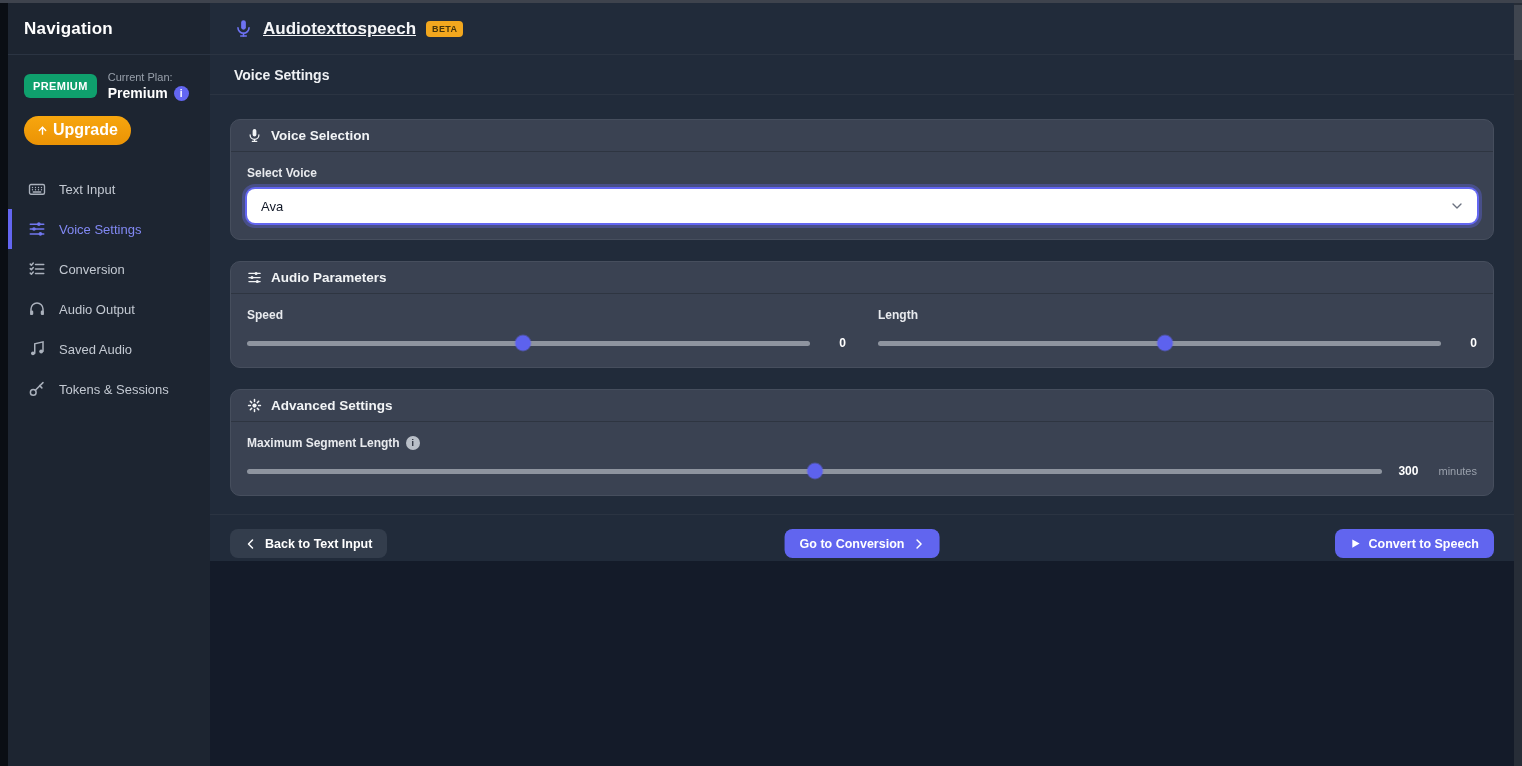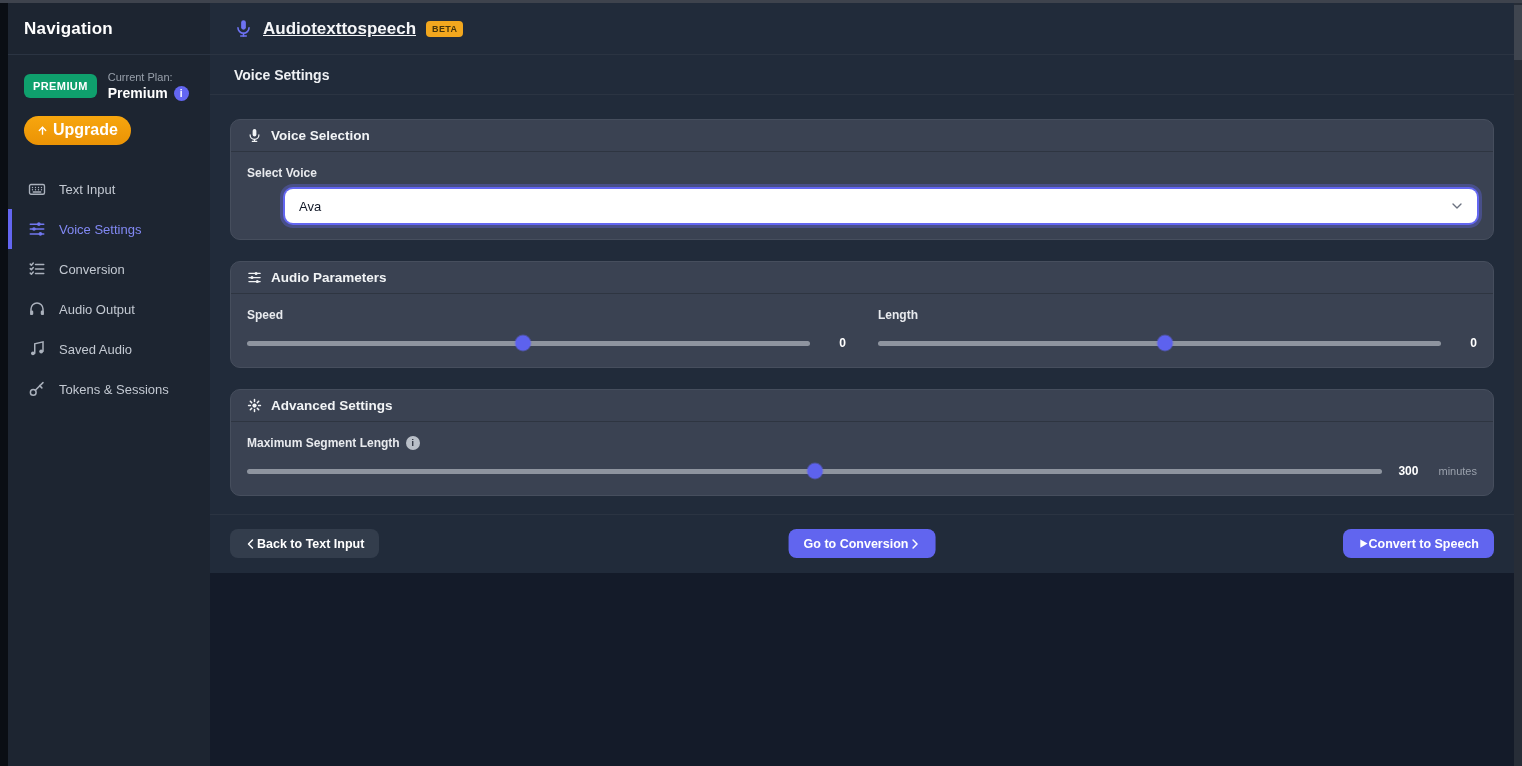--- a/index.html
+++ b/index.html
@@ -40,54 +40,54 @@
   .nav-item.active::before { content:""; position:absolute; left:0; top:0; bottom:0; width:4px; background:#6366f1; }
 
   
   .main { flex:1; display:flex; flex-direction:column; background:#141b29; min-width:0; }
   .main-header { height:52px; background:#212b3a; border-bottom:1px solid #2b3442; display:flex; align-items:center; padding:0 24px; gap:10px; flex:0 0 52px; }
   .mic-hdr { color:#6d72f3; display:flex; }
   .app-title { font-size:17px; font-weight:bold; color:#f5f6f8;text-decoration:underline; }
   .beta-badge { background:#f2a71e; color:#45340a; font-size:9px; font-weight:bold; padding:3px 6px; border-radius:4px; letter-spacing:.4px; }
   .page-title-bar { height:40px; background:#212b3a; border-bottom:1px solid #2b3442; display:flex; align-items:center; padding:0 24px; flex:0 0 40px; }
   .page-title { font-size:14px; font-weight:bold; color:#eef0f3; }
-  .content { background:#212b3a; padding:24px 20px 14px; }
+  .content { background:#212b3a; padding:24px 20px 2px; }
   .bottom-fill { flex:1; background:#141b29; }
 
   
   .card { background:#3a4252; border:1px solid #464e5d; border-radius:10px; }
   .card + .card { margin-top:21px; }
   .card-header { display:flex; align-items:center; gap:9px; padding:8px 16px; border-bottom:1px solid #2e3541; }
   .card-header .cicon { color:#f2f4f6; display:flex; }
   .card-title { font-size:13.5px; font-weight:bold; color:#f2f4f6; }
   .card-body { padding:14px 16px 16px; }
   .field-label { font-size:12px; font-weight:bold; color:#e8eaee; }
 
   
   .select-box { position:relative; margin-top:9px; height:34px; background:#ffffff; border-radius:8px;
     box-shadow:0 0 0 2px #6366f1, 0 0 0 5px rgba(99,102,241,.35);
-    display:flex; align-items:center; padding:0 36px 0 14px; cursor:pointer;margin-left:38px; }
+    display:flex; align-items:center; padding:0 36px 0 14px; cursor:pointer; }
   .select-value { font-size:13px; color:#111827; }
   .select-chevron { position:absolute; right:12px; top:50%; transform:translateY(-50%); color:#6b7280; display:flex; }
 
   
   .params-grid { display:grid; grid-template-columns:1fr 1fr; column-gap:32px; }
   .param .field-label { display:block; margin-bottom:13px; }
   .slider-row { display:flex; align-items:center; gap:12px; height:16px; }
   .slider-track { flex:1; height:5px; background:#8e949f; border-radius:3px; position:relative; cursor:pointer; }
   .slider-thumb { position:absolute; top:50%; width:15px; height:15px; background:#5d62ee; border-radius:50%;
     transform:translate(-50%,-50%); box-shadow:0 0 0 1px rgba(99,102,241,.45); cursor:grab; }
   .slider-value { font-size:12px; font-weight:bold; color:#ffffff; min-width:24px; text-align:right; }
   .slider-unit { font-size:11px; color:#9aa1ac; margin-left:8px; }
   .label-row { display:flex; gap:6px; margin-bottom:13px; }
 
   
   .footer-divider { border-top:1px solid #2b3442; margin:18px -20px 0; }
   .footer { position:relative; margin-top:14px; height:30px; }
-  .btn { display:inline-flex; align-items:center; height:29px; padding:0 15px; border:none; border-radius:8px;
+  .btn { display:inline-flex; align-items:center; gap:8px; height:29px; padding:0 15px; border:none; border-radius:8px;
     font-family:"Liberation Sans",sans-serif; font-size:12.5px; font-weight:bold; color:#ffffff; cursor:pointer; }
   .btn-gray { background:#333d4c; }
   .btn-indigo { background:#6165ef; }
   .btn-back { position:absolute; left:0; top:0; }
   .btn-center { position:absolute; left:50%; top:0; transform:translateX(-50%); }
   .btn-convert { position:absolute; right:0; top:0; }
 
   
   .scrollbar { position:absolute; top:3px; right:0; bottom:0; width:8px; background:#272d37; }
   .scroll-thumb { position:absolute; top:2px; left:0; width:8px; height:55px; background:#3f454f; }

